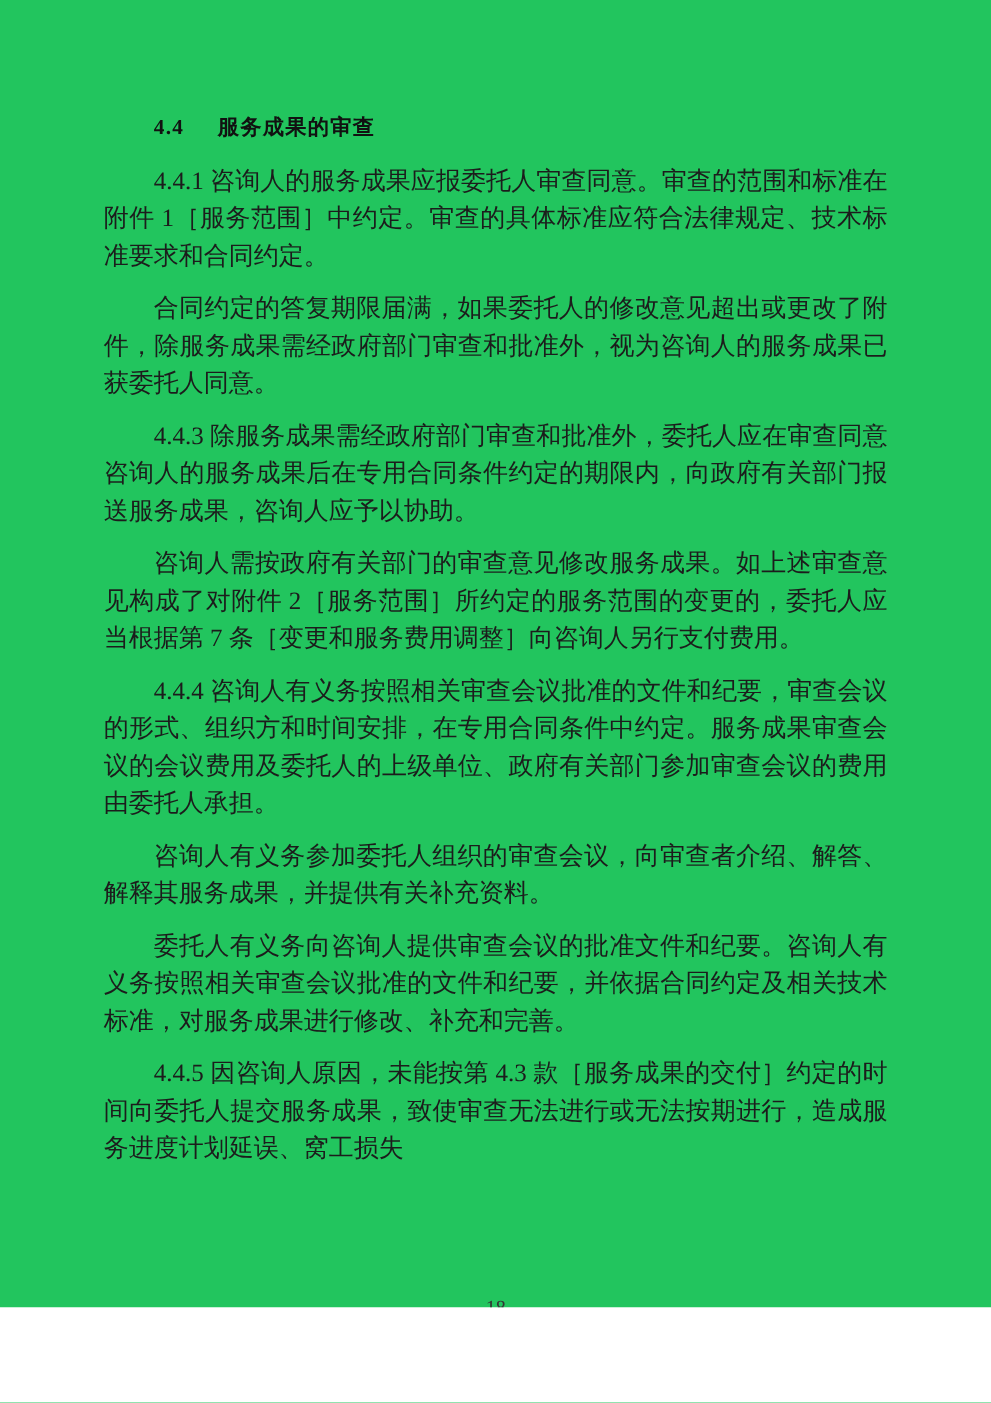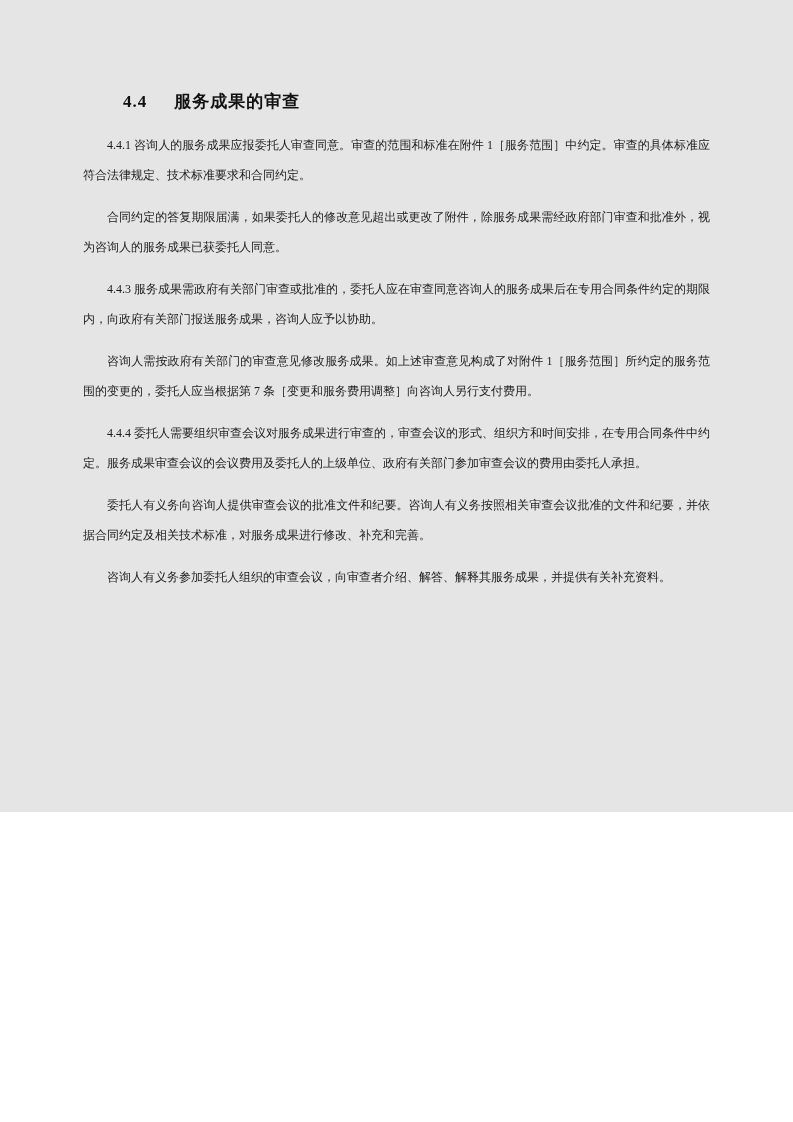--- a/index.html
+++ b/index.html
@@ -3,22 +3,22 @@
 <meta charset="utf-8">
 <style>
   html, body {
     margin: 0;
     padding: 0;
     background: #ffffff;
   }
   .page {
     position: relative;
     width: 793px;
-    height: 812px;
-    background: #e5e5e5;
+    height: 1046px;
+    background: #22c55e;
     overflow: hidden;
     font-family: "Liberation Serif", "DejaVu Serif", serif;
     color: #1c1c1c;
   }
   .content {
     position: absolute;
     top: 90px;
     left: 83px;
     right: 83px;
   }
@@ -31,21 +31,21 @@
     line-height: 24px;
   }
   .heading .h-num {
     margin-right: 27px;
     letter-spacing: 1px;
   }
   .heading .h-title {
     letter-spacing: 1px;
   }
   .para {
-    font-size: 12px;
+    font-size: 20px;
     line-height: 30px;
     text-align: justify;
     text-justify: inter-ideograph;
     text-indent: 2em;
     margin: 12px 0;
     word-break: break-all;
   }
   .page-number {
     position: absolute;
     top: 1038px;
@@ -65,27 +65,28 @@
     <h2 class="heading">
       <span class="h-num">4.4</span><span class="h-title">服务成果的审查</span>
     </h2>
 
     <p class="para">4.4.1  咨询人的服务成果应报委托人审查同意。审查的范围和标准在附件 1［服务范围］中约定。审查的具体标准应符合法律规定、技术标准要求和合同约定。</p>
 
 
     <p class="para">合同约定的答复期限届满，如果委托人的修改意见超出或更改了附件，除服务成果需经政府部门审查和批准外，视为咨询人的服务成果已获委托人同意。</p>
 
 
-    <p class="para">4.4.3  服务成果需政府有关部门审查或批准的，委托人应在审查同意咨询人的服务成果后在专用合同条件约定的期限内，向政府有关部门报送服务成果，咨询人应予以协助。</p>
+    <p class="para">4.4.3  除服务成果需经政府部门审查和批准外，委托人应在审查同意咨询人的服务成果后在专用合同条件约定的期限内，向政府有关部门报送服务成果，咨询人应予以协助。</p>
 
-    <p class="para">咨询人需按政府有关部门的审查意见修改服务成果。如上述审查意见构成了对附件 1［服务范围］所约定的服务范围的变更的，委托人应当根据第 7 条［变更和服务费用调整］向咨询人另行支付费用。</p>
+    <p class="para">咨询人需按政府有关部门的审查意见修改服务成果。如上述审查意见构成了对附件 2［服务范围］所约定的服务范围的变更的，委托人应当根据第 7 条［变更和服务费用调整］向咨询人另行支付费用。</p>
 
-    <p class="para">4.4.4  委托人需要组织审查会议对服务成果进行审查的，审查会议的形式、组织方和时间安排，在专用合同条件中约定。服务成果审查会议的会议费用及委托人的上级单位、政府有关部门参加审查会议的费用由委托人承担。</p>
+    <p class="para">4.4.4  咨询人有义务按照相关审查会议批准的文件和纪要，审查会议的形式、组织方和时间安排，在专用合同条件中约定。服务成果审查会议的会议费用及委托人的上级单位、政府有关部门参加审查会议的费用由委托人承担。</p>
+
+    <p class="para">咨询人有义务参加委托人组织的审查会议，向审查者介绍、解答、解释其服务成果，并提供有关补充资料。</p>
 
     <p class="para">委托人有义务向咨询人提供审查会议的批准文件和纪要。咨询人有义务按照相关审查会议批准的文件和纪要，并依据合同约定及相关技术标准，对服务成果进行修改、补充和完善。</p>
 
-    <p class="para">咨询人有义务参加委托人组织的审查会议，向审查者介绍、解答、解释其服务成果，并提供有关补充资料。</p>
-
+    <p class="para">4.4.5  因咨询人原因，未能按第 4.3 款［服务成果的交付］约定的时间向委托人提交服务成果，致使审查无法进行或无法按期进行，造成服务进度计划延误、窝工损失</p>
 
   </div>
 
   <div class="page-number">18</div>
 </div>
 
 </body></html>

